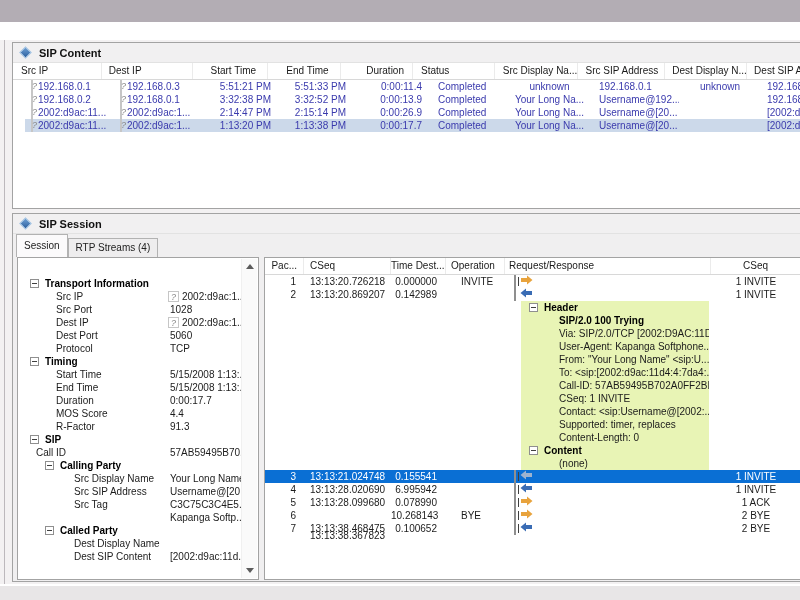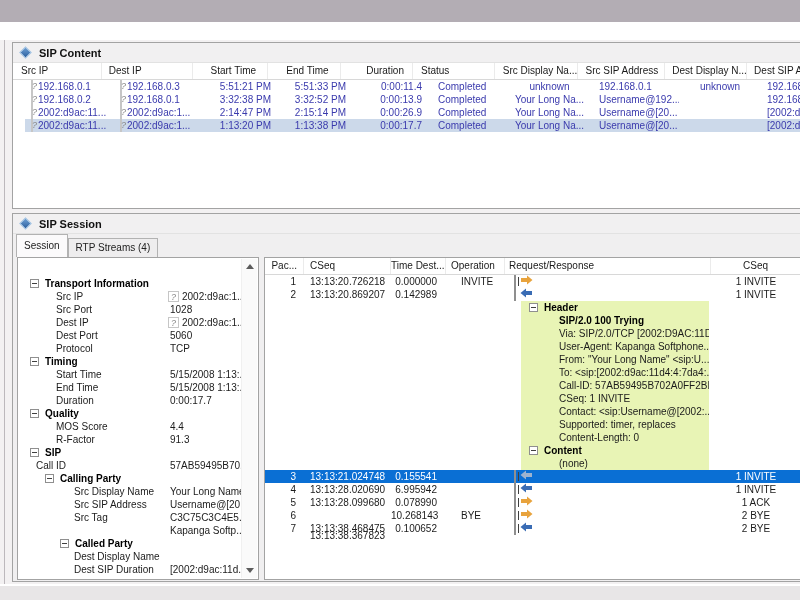--- a/index.html
+++ b/index.html
@@ -235,26 +235,20 @@
         </div>
         <div class="r tree-row">
           <span style="display: flex; align-items: center; width: 150px; padding-left: 38px;">
             <span class="lbl">Duration</span>
           </span>
           <span class="val" style="left: 152px;">
             <span>0:00:17.7</span>
           </span>
         </div>
         <div class="r tree-row">
-          <span style="display: flex; align-items: center; width: 150px; padding-left: 12px;">
-            <i class="eb minus"></i>
-            <span class="lbl grp">Quality</span>
-          </span>
-        </div>
-        <div class="r tree-row">
           <span style="display: flex; align-items: center; width: 150px; padding-left: 38px;">
             <span class="lbl">MOS Score</span>
           </span>
           <span class="val" style="left: 152px;">
             <span>4.4</span>
           </span>
         </div>
         <div class="r tree-row">
           <span style="display: flex; align-items: center; width: 150px; padding-left: 38px;">
             <span class="lbl">R-Factor</span>
@@ -306,33 +300,33 @@
           <span class="val" style="left: 152px;">
             <span>C3C75C3C4E5...</span>
           </span>
         </div>
         <div class="r tree-row">
           <span class="val" style="left: 152px;">
             <span>Kapanga Softp...</span>
           </span>
         </div>
         <div class="r tree-row">
-          <span style="display: flex; align-items: center; width: 150px; padding-left: 42px;">
+          <span style="display: flex; align-items: center; width: 150px; padding-left: 27px;">
             <i class="eb minus"></i>
             <span class="lbl grp">Called Party</span>
           </span>
         </div>
         <div class="r tree-row">
           <span style="display: flex; align-items: center; width: 150px; padding-left: 56px;">
             <span class="lbl">Dest Display Name</span>
           </span>
         </div>
         <div class="r tree-row">
           <span style="display: flex; align-items: center; width: 150px; padding-left: 56px;">
-            <span class="lbl">Dest SIP Duration</span>
+            <span class="lbl">Dest SIP Content</span>
           </span>
           <span class="val" style="left: 152px;">
             <span>[2002:d9ac:11d...</span>
           </span>
         </div>
       </div>
     <div class="vscroll">
       <span class="tri tri-up"></span>
       <span class="tri tri-dn"></span>
     </div>

